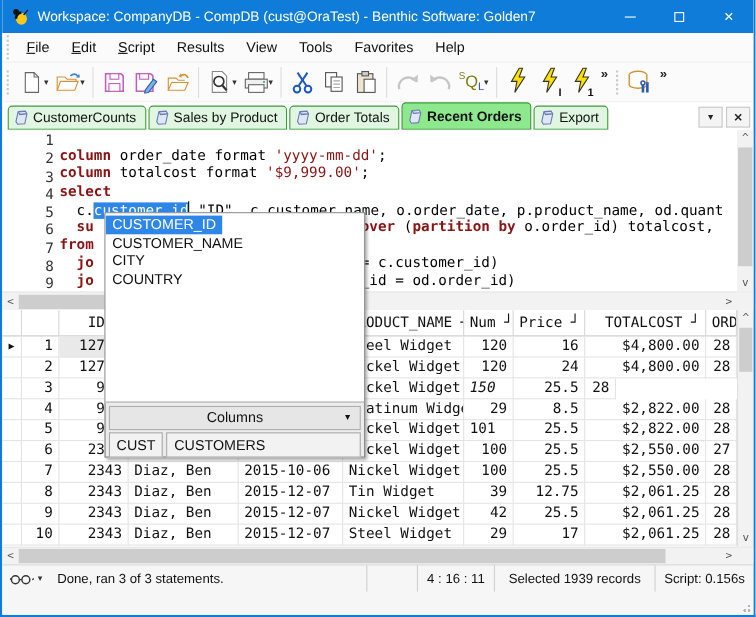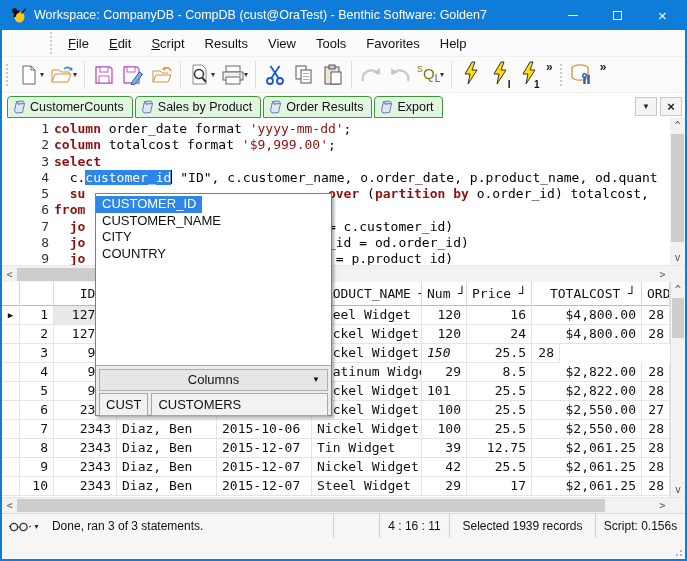--- a/index.html
+++ b/index.html
@@ -6,21 +6,21 @@
   *{box-sizing:border-box;}
   .win{position:relative;width:687px;height:561px;border-left:2px solid #0f7cd9;border-right:2px solid #0f7cd9;border-bottom:2px solid #0f7cd9;overflow:hidden;font-family:"Liberation Sans",sans-serif;background:#fff;}
   
   .titlebar{position:absolute;top:0;left:0;right:0;height:30px;background:#0f7cd9;display:flex;align-items:center;color:#fff;}
   .appicon{margin:0 8px 0 8px;display:flex;}
   .title{font-size:12.5px;flex:1;white-space:nowrap;overflow:hidden;}
   .wctl{width:45px;height:30px;display:flex;align-items:center;justify-content:center;color:#fff;font-size:15px;}
   .minglyph{width:10px;border-bottom:1px solid #fff;height:1px;display:block;}
   .maxglyph{width:9px;height:9px;border:1px solid #fff;display:block;}
   
-  .menubar{position:absolute;top:30px;left:0;right:0;height:26px;background:#fbfbfb;display:flex;align-items:center;padding-left:44px;}
+  .menubar{position:absolute;top:30px;left:0;right:0;height:26px;background:#fbfbfb;display:flex;align-items:center;}
   .grip{width:3px;height:22px;border-left:2px dotted #c9c9c9;margin:0 5px 0 4px;}
   .menu-item{font-size:13px;color:#111;padding:3px 10px;}
   
   .toolbar{position:absolute;top:56px;left:0;right:0;height:36px;background:#fbfbfb;display:flex;align-items:center;border-top:1px solid #f0f0f0;}
   .tbtn{width:29px;height:30px;border:0;background:transparent;display:flex;align-items:center;justify-content:center;padding:0;}
   .tcaret{font-size:8px;color:#333;margin:0 3px 0 -3px;}
   .tsep{width:1px;height:28px;background:#ddd;margin:0 4px;}
   .sqlglyph{font-weight:normal;color:#7c7c10;line-height:1;}
   .sqlglyph .s1{font-size:9px;vertical-align:7px;}
   .sqlglyph .s2{font-size:15px;}
@@ -34,21 +34,21 @@
   .tab:first-child{margin-left:5px;}
   .tab.active{height:25px;background:#8ee98e;font-weight:bold;}
   .tabctls{margin-left:auto;display:flex;align-items:center;gap:3px;padding-right:3px;padding-bottom:2px;}
   .tabctl{width:22px;height:19px;border:1px solid #c8c8c8;background:#f4f4f4;display:flex;align-items:center;justify-content:center;color:#222;}
   .tabctl.dd{font-size:8px;}
   .tabctl.cx{font-size:13px;font-weight:bold;}
   
   .editor{position:absolute;top:118px;left:0;right:0;height:147px;background:#fff;overflow:hidden;}
   .editor-gutter{position:absolute;top:3px;left:0;width:52px;}
   .ln{height:16.3px;line-height:16.3px;text-align:right;padding-right:5px;color:#333;font-family:"DejaVu Sans Mono",monospace;font-size:13px;}
-  .editor-code{position:absolute;top:3px;left:52px;width:616px;overflow:hidden;}
+  .editor-code{position:absolute;top:16px;left:52px;width:616px;overflow:hidden;}
   .cl{height:16.3px;line-height:16.3px;white-space:pre;font-family:"DejaVu Sans Mono",monospace;font-size:13px;color:#000;}
   .seg-kw{color:#8b1212;font-weight:bold;}
   .seg-str{color:#8b1212;}
   .seg-p{color:#000;}
   .seg-sel{background:#2e86e8;color:#fff;}
   .caret-line{display:inline-block;width:1px;height:14px;background:#000;vertical-align:-2px;}
   
   .vscroll{position:absolute;width:15px;right:0;background:#f2f2f2;}
   .sarrow{height:15px;line-height:15px;text-align:center;color:#555;font-size:10px;font-family:"DejaVu Sans Mono",monospace;}
   .vthumb{position:absolute;left:1px;right:1px;background:#cdcdcd;}
@@ -269,21 +269,28 @@
             <path d="M3.5 1.5 L10 1 L11.5 3.5 L9.5 12.5 L3 13 L1.5 10.5 Z" fill="#dfe6f5" stroke="#6a79b8"></path>
             <path d="M3.5 1.5 L5 4.2 L11.5 3.5" fill="#b9c4e6" stroke="#6a79b8"></path>
           </svg>
           <span class="tablabel">Sales by Product</span>
         </div>
         <div class="tab">
           <svg width="13" height="14" viewBox="0 0 13 14">
             <path d="M3.5 1.5 L10 1 L11.5 3.5 L9.5 12.5 L3 13 L1.5 10.5 Z" fill="#dfe6f5" stroke="#6a79b8"></path>
             <path d="M3.5 1.5 L5 4.2 L11.5 3.5" fill="#b9c4e6" stroke="#6a79b8"></path>
           </svg>
-          <span class="tablabel">Order Results</span>
+          <span class="tablabel">Order Totals</span>
+        </div>
+        <div class="tab active">
+          <svg width="13" height="14" viewBox="0 0 13 14">
+            <path d="M3.5 1.5 L10 1 L11.5 3.5 L9.5 12.5 L3 13 L1.5 10.5 Z" fill="#dfe6f5" stroke="#6a79b8"></path>
+            <path d="M3.5 1.5 L5 4.2 L11.5 3.5" fill="#b9c4e6" stroke="#6a79b8"></path>
+          </svg>
+          <span class="tablabel">Recent Orders</span>
         </div>
         <div class="tab">
           <svg width="13" height="14" viewBox="0 0 13 14">
             <path d="M3.5 1.5 L10 1 L11.5 3.5 L9.5 12.5 L3 13 L1.5 10.5 Z" fill="#dfe6f5" stroke="#6a79b8"></path>
             <path d="M3.5 1.5 L5 4.2 L11.5 3.5" fill="#b9c4e6" stroke="#6a79b8"></path>
           </svg>
           <span class="tablabel">Export</span>
         </div>
       </span>
     <span class="tabctls">

